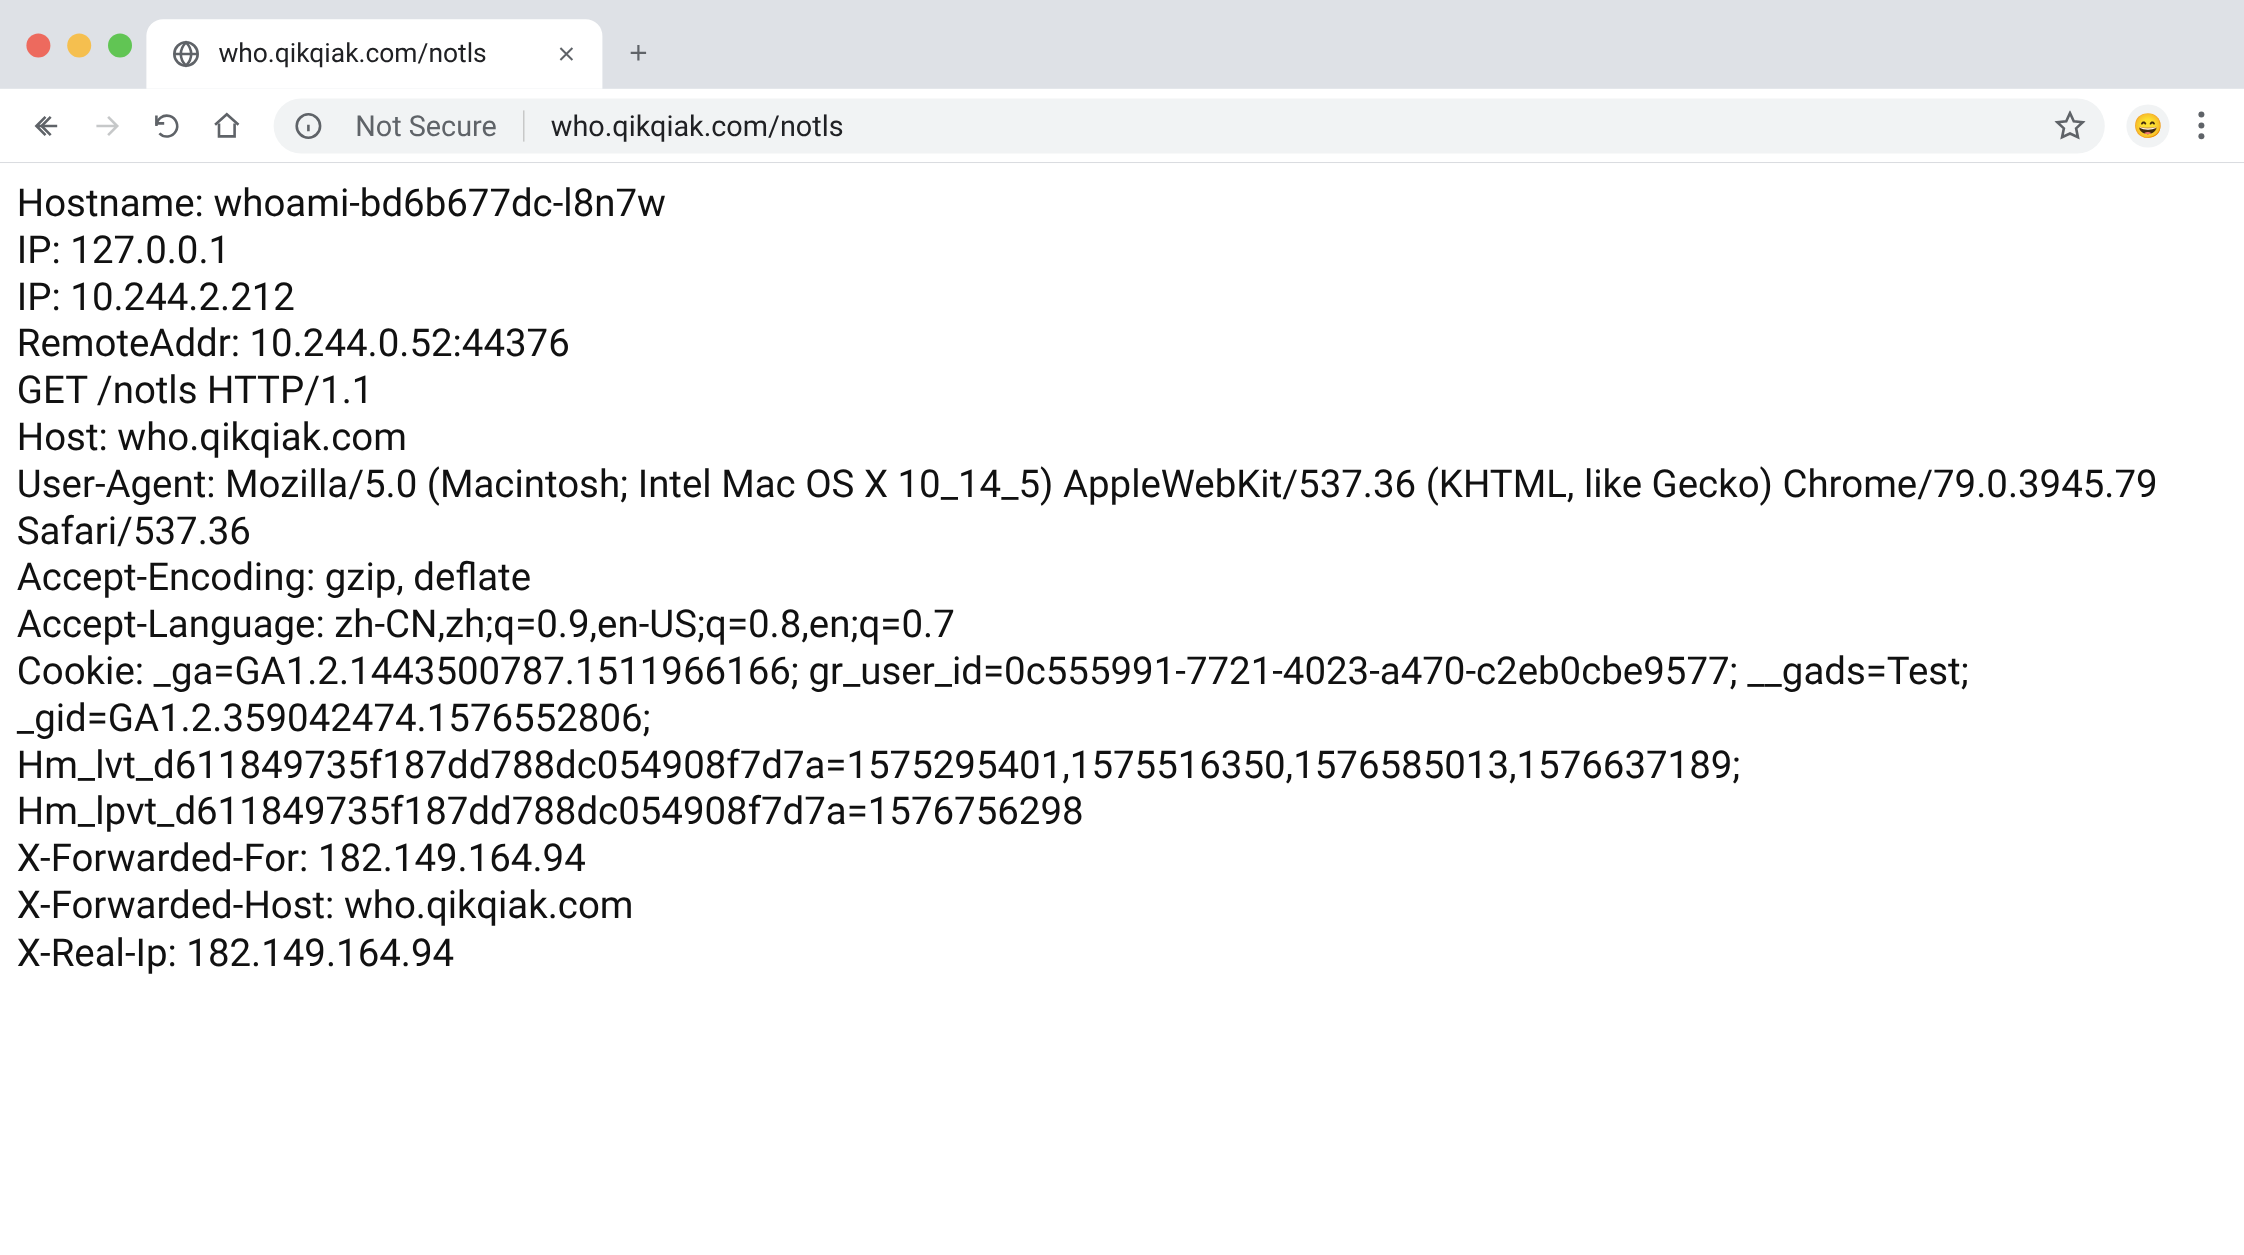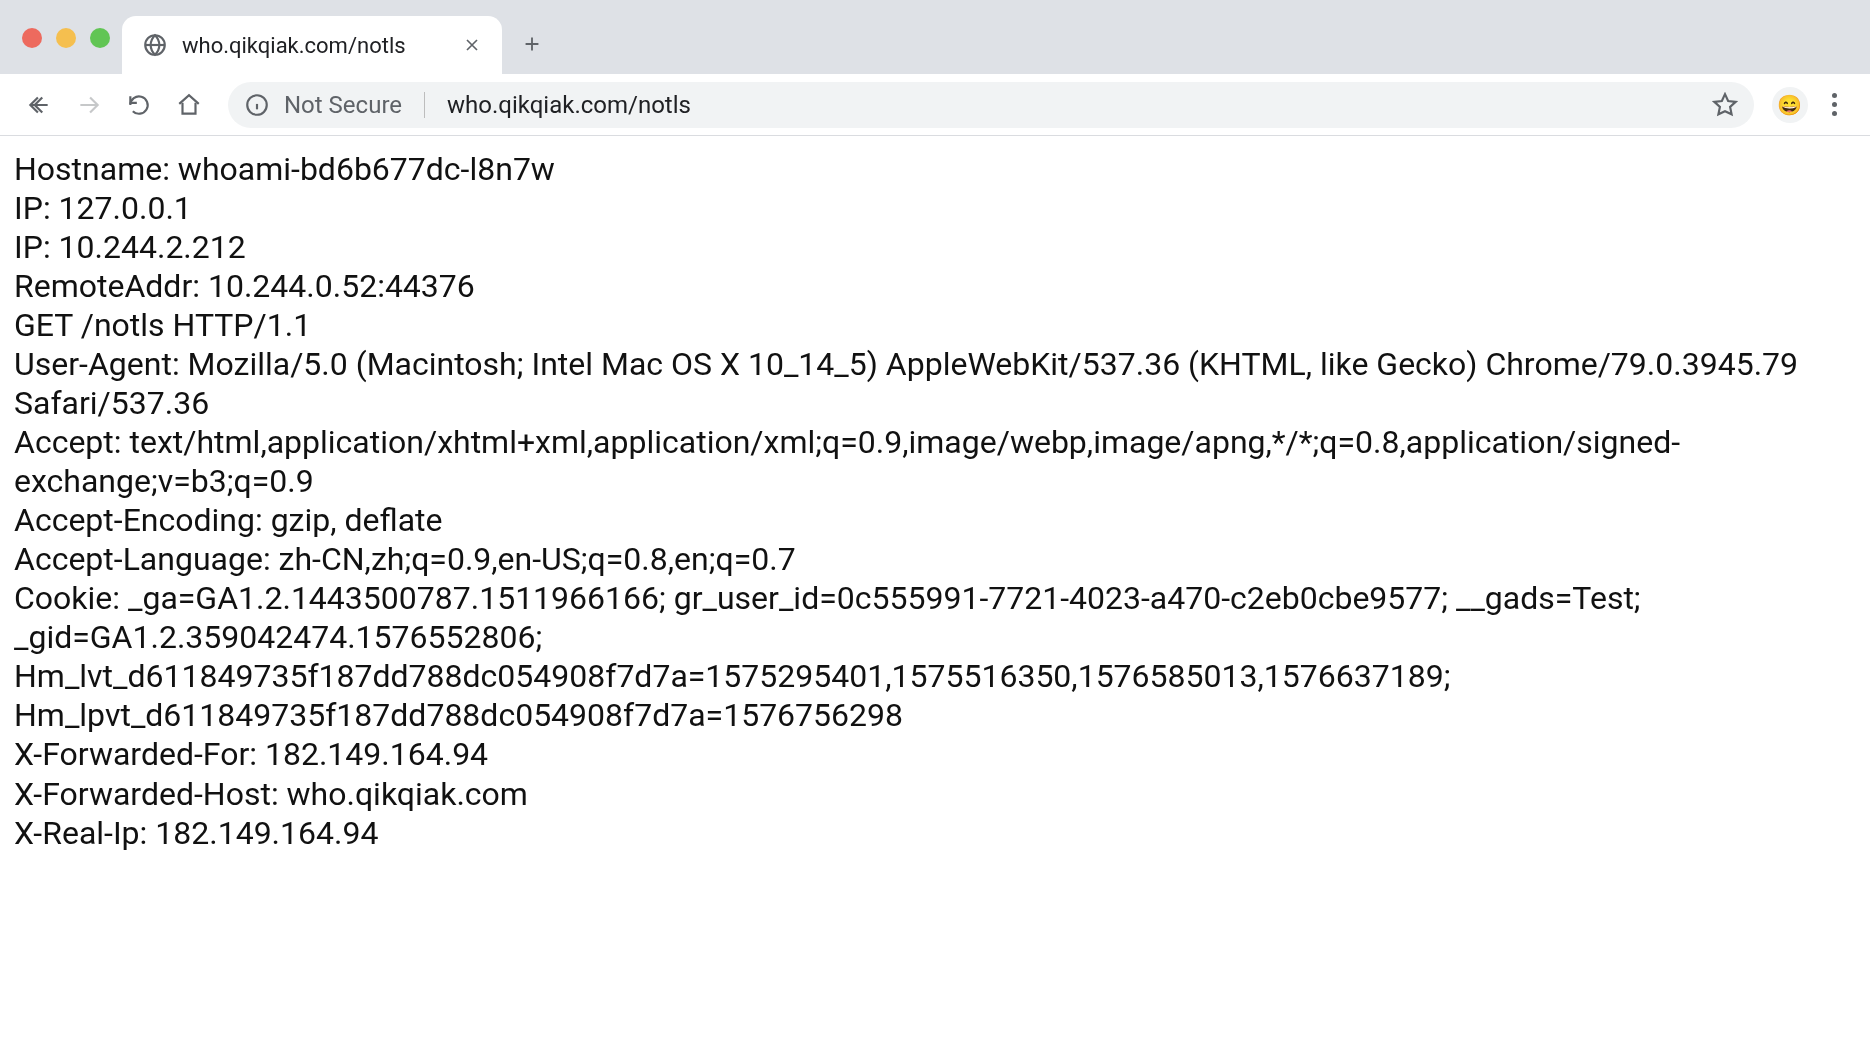--- a/index.html
+++ b/index.html
@@ -82,21 +82,21 @@
     height: 46px;
     background: var(--omnibox-bg);
     border-radius: 23px;
     display:flex;
     align-items:center;
     padding: 0 16px;
     margin: 0 10px;
     gap: 14px;
   }
   .site-info { width:26px; height:26px; color: var(--icon-grey); display:flex; align-items:center; justify-content:center; }
-  .not-secure { color: var(--text-med); font-size: 24px; white-space:nowrap; }
+  .not-secure { color: var(--text-med); font-size: 24px; white-space:nowrap;margin-left:12px; }
   .sep { width:1px; height:26px; background: #bdbdbd; margin: 0 8px; }
   .url { color: var(--text-dark); font-size: 24px; flex:1; border:none; background:transparent; outline:none; }
   .star { width:26px; height:26px; color: var(--icon-grey); }
 
   .avatar { width:36px; height:36px; border-radius:50%; background:#f1f3f4; display:flex; align-items:center; justify-content:center; font-size:20px; }
   .menu-dots { width:36px; height:36px; display:flex; flex-direction:column; align-items:center; justify-content:center; gap:4px; }
   .menu-dots span { width:5px; height:5px; background:var(--icon-grey); border-radius:50%; }
 
   
   .content {
@@ -197,22 +197,22 @@
         <span></span>
     </div>
   </div>
 
   <div class="content" id="content-area">
       <div class="line">Hostname: whoami-bd6b677dc-l8n7w</div>
       <div class="line">IP: 127.0.0.1</div>
       <div class="line">IP: 10.244.2.212</div>
       <div class="line">RemoteAddr: 10.244.0.52:44376</div>
       <div class="line">GET /notls HTTP/1.1</div>
+      <div class="line">Host: who.qikqiak.com</div>
       <div class="line">User-Agent: Mozilla/5.0 (Macintosh; Intel Mac OS X 10_14_5) AppleWebKit/537.36 (KHTML, like Gecko) Chrome/79.0.3945.79 Safari/537.36</div>
-      <div class="line">Accept: text/html,application/xhtml+xml,application/xml;q=0.9,image/webp,image/apng,*/*;q=0.8,application/signed-exchange;v=b3;q=0.9</div>
       <div class="line">Accept-Encoding: gzip, deflate</div>
       <div class="line">Accept-Language: zh-CN,zh;q=0.9,en-US;q=0.8,en;q=0.7</div>
       <div class="line">Cookie: _ga=GA1.2.1443500787.1511966166; gr_user_id=0c555991-7721-4023-a470-c2eb0cbe9577; __gads=Test; _gid=GA1.2.359042474.1576552806; Hm_lvt_d611849735f187dd788dc054908f7d7a=1575295401,1575516350,1576585013,1576637189; Hm_lpvt_d611849735f187dd788dc054908f7d7a=1576756298</div>
       <div class="line">X-Forwarded-For: 182.149.164.94</div>
       <div class="line">X-Forwarded-Host: who.qikqiak.com</div>
       <div class="line">X-Real-Ip: 182.149.164.94</div>
     </div>
 
 </div>
 

